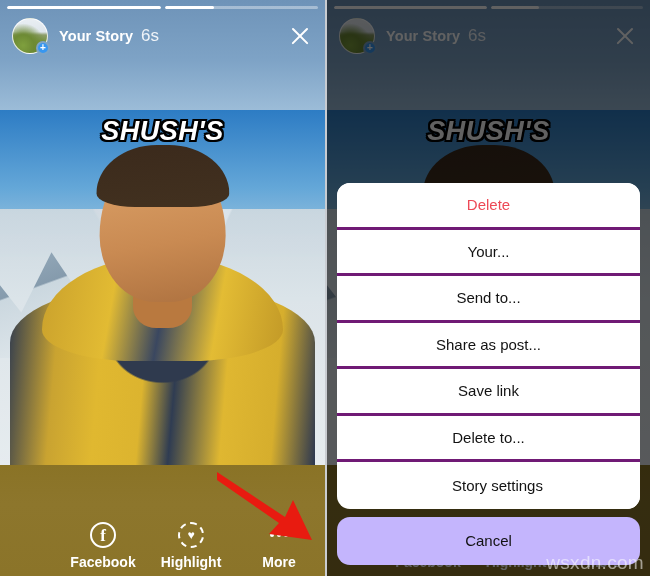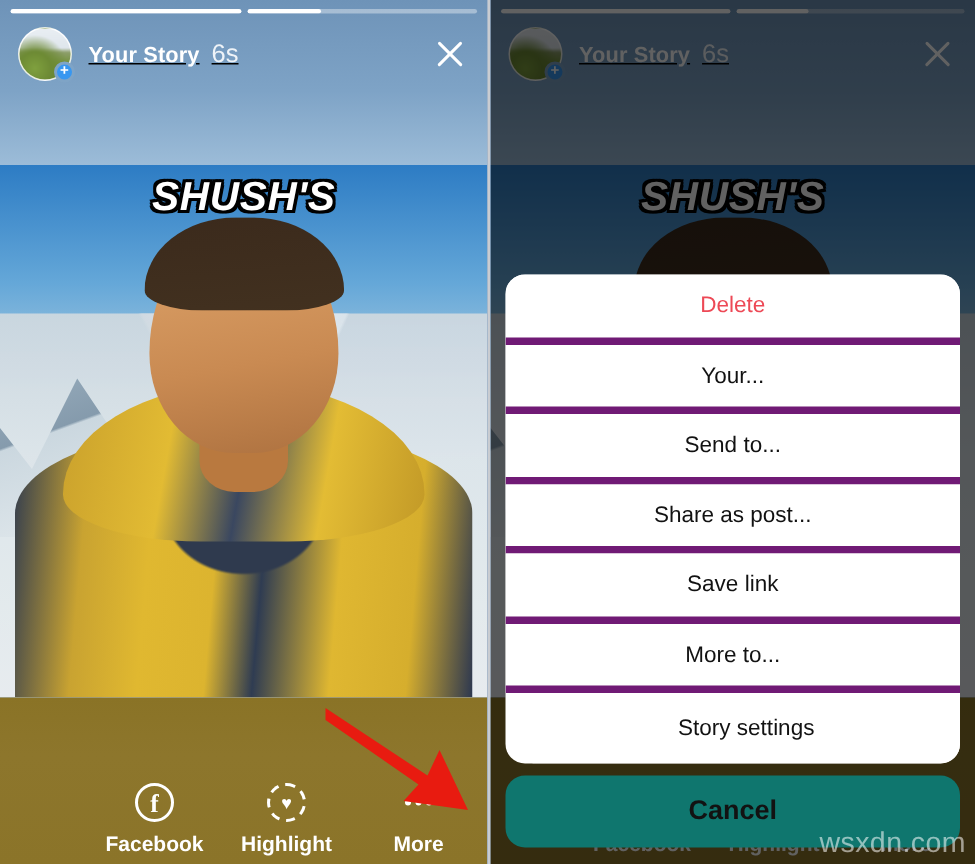--- a/index.html
+++ b/index.html
@@ -61,21 +61,21 @@
     overflow: hidden;
   }
   .avatar-badge {
     position: absolute; right: -2px; bottom: -1px;
     width: 14px; height: 14px; border-radius: 50%;
     background: #3897f0; border: 2px solid #7fa4c6;
     display: flex; align-items: center; justify-content: center;
     color: #fff; font-size: 10px; line-height: 1; font-weight: 700;
   }
   .hdr-text {
-    margin-left: 11px; display: flex; align-items: baseline; gap: 8px; text-decoration: underline;
+    margin-left: 11px; display: flex; align-items: baseline; gap: 8px;
   }
   .hdr-name { color: #ffffff; font-size: 14.5px; font-weight: 700; letter-spacing: .1px; }
   .hdr-time { color: rgba(255,255,255,0.88); font-size: 17px; font-weight: 400; }
   .close-btn {
     margin-left: auto; width: 30px; height: 30px; position: relative;
   }
   .close-btn::before, .close-btn::after {
     content: ""; position: absolute; left: 4px; top: 14px;
     width: 22px; height: 2.2px; background: #ffffff; border-radius: 2px;
   }
@@ -197,29 +197,29 @@
   .sheet-wrap {
     position: absolute; left: 10px; right: 10px; top: 183px; bottom: 8px;
     z-index: 30; display: flex; flex-direction: column; gap: 8px;
   }
   .sheet {
     background: #ffffff; border-radius: 13px; overflow: hidden;
   }
   .sheet-row {
     height: 46.5px; display: flex; align-items: center; justify-content: center;
     font-size: 15px; color: #121212; font-weight: 400;
-    border-bottom: 5px solid #701a75;
+    border-bottom: 3px solid #701a75;
     background: #fff;
   }
   .sheet-row:last-child { border-bottom: none; margin-left: 18px; }
   .sheet-row.danger { color: #ed4956; }
   .sheet-cancel {
-    background: #0f766e; border-radius: 13px;
+    background: #c4b5fd; border-radius: 13px;
     height: 48px; display: flex; align-items: center; justify-content: center;
-    font-size: 18px; color: #121212; font-weight: 700;
+    font-size: 15px; color: #121212; font-weight: 400;
   }
 
   
   .watermark {
     position: absolute; right: 6px; bottom: 2px; z-index: 60;
     color: rgba(255,255,255,0.55);
     font-size: 19px; font-weight: 400; letter-spacing: .3px;
     font-family: Liberation Sans, sans-serif;
   }
 </style>
@@ -360,21 +360,21 @@
 
     <div class="dim"></div>
 
     <div class="sheet-wrap">
       <div class="sheet">
         <div class="sheet-row danger">Delete</div>
         <div class="sheet-row">Your...</div>
         <div class="sheet-row">Send to...</div>
         <div class="sheet-row">Share as post...</div>
         <div class="sheet-row">Save link</div>
-        <div class="sheet-row">More to...</div>
+        <div class="sheet-row">Delete to...</div>
         <div class="sheet-row">Story settings</div>
       </div>
       <div class="sheet-cancel">Cancel</div>
     </div>
 
     <div class="watermark">wsxdn.com</div>
 
   </div>
 
 </div>

